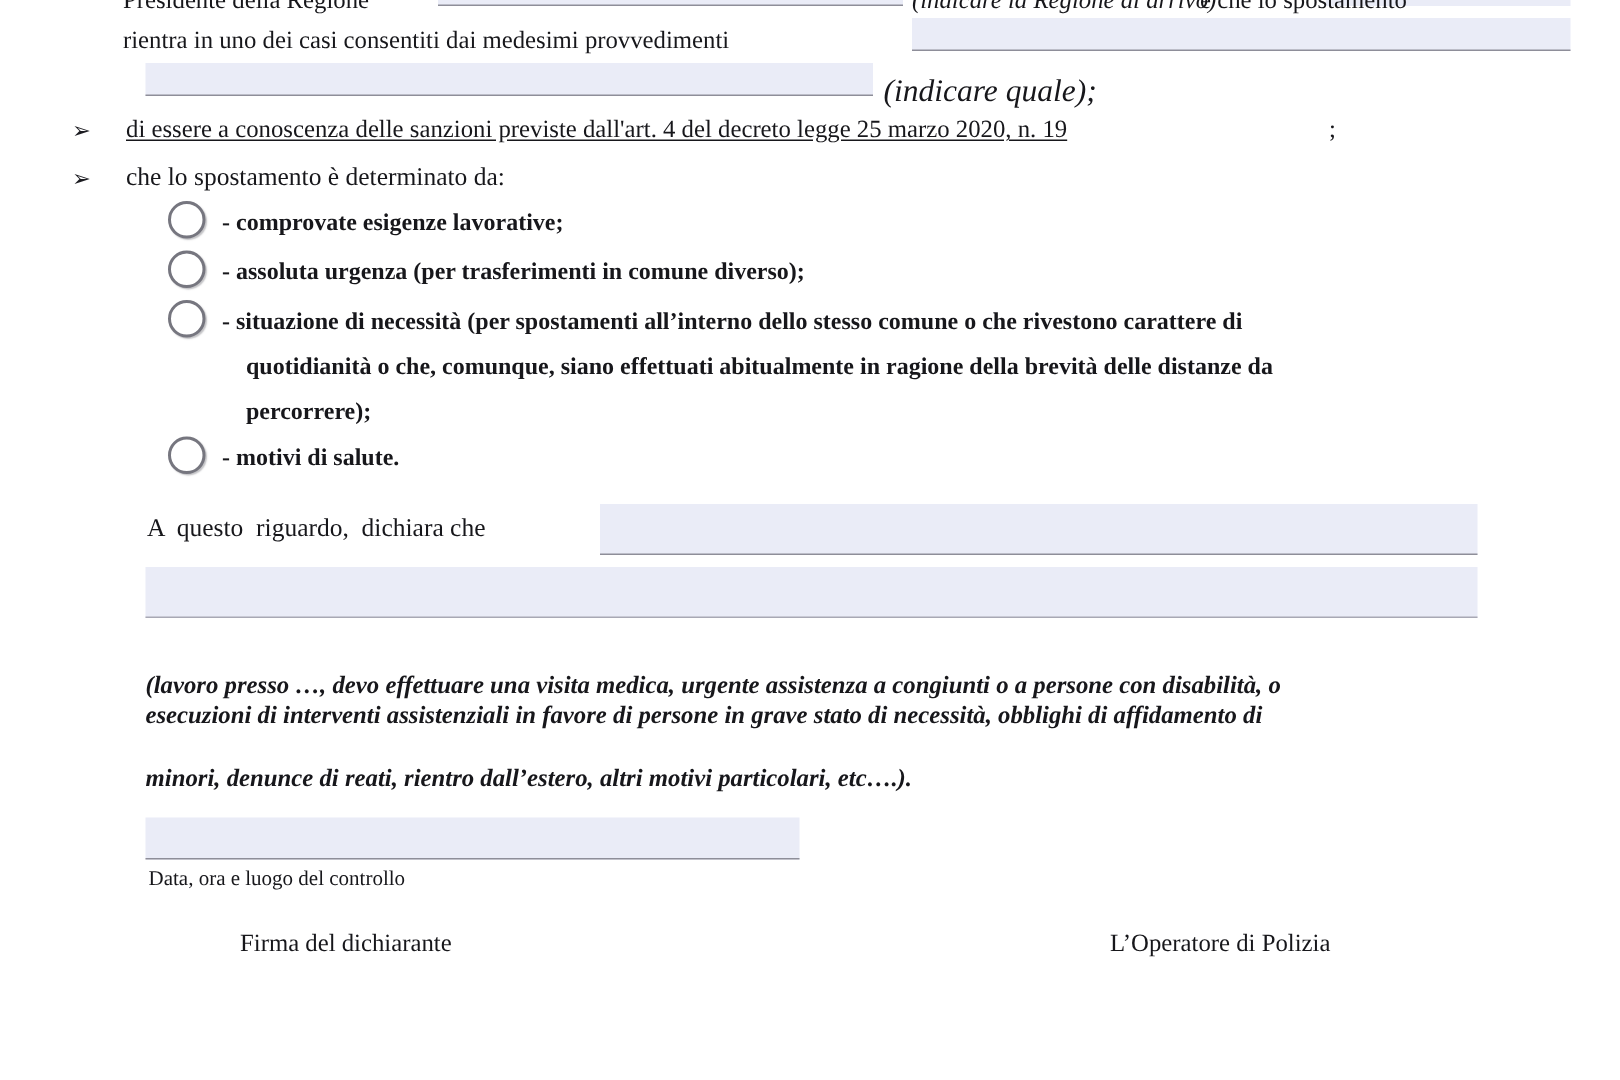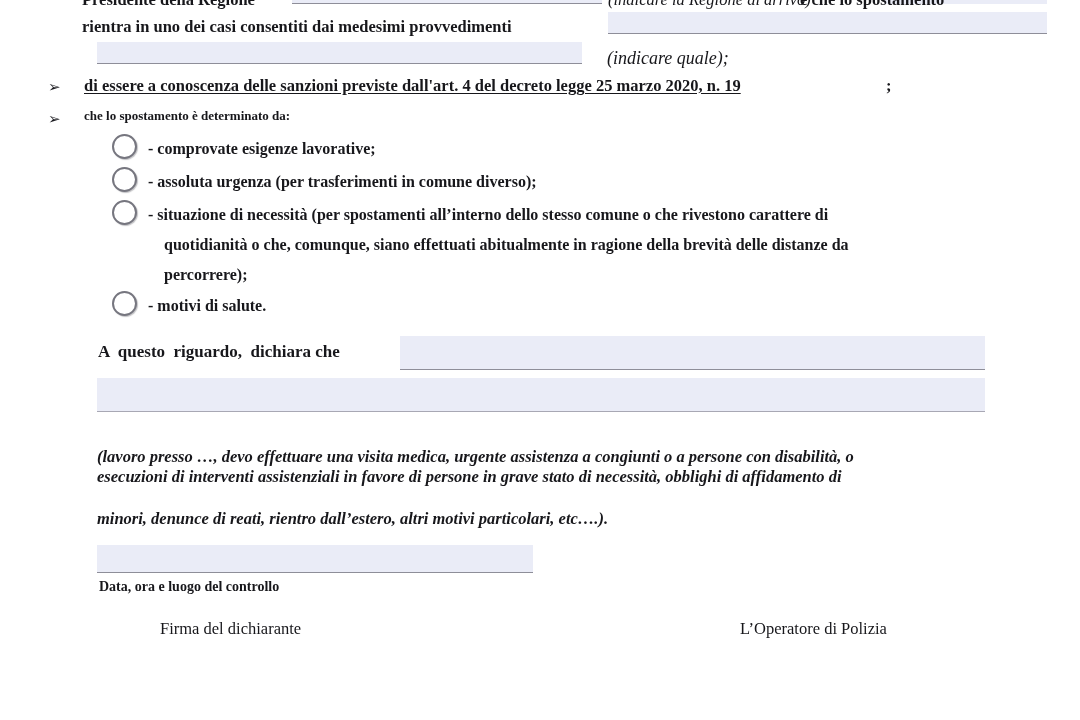--- a/index.html
+++ b/index.html
@@ -18,21 +18,21 @@
 
   .page {
     position: relative;
     width: 1080px;
     height: 720px;
     background: #ffffff;
   }
 
   
   .bold {
-    font-weight: bold;
+    font-weight: normal;
   }
   .ital {
     font-style: italic;
   }
   .underline {
     text-decoration: underline;
     text-underline-offset: 2px;
   }
 
   
@@ -115,30 +115,30 @@
   <div class="row ital" style="left:608px; top:-10px; font-size:16.5px;">(indicare la Regione di arrivo)</div>
 
   <div class="row bold" style="left:800px; top:-10px; font-size:16.5px;">e che lo spostamento</div>
 
   <div class="field ul" style="left:608px; top:12px; width:439px; height:22px;"></div>
 
   <div class="row bold" style="left:82px; top:17px; font-size:16.5px;">rientra in uno dei casi consentiti dai medesimi provvedimenti</div>
 
   <div class="field ul" style="left:97px; top:42px; width:485px; height:22px;"></div>
 
-  <div class="row ital" style="left:589px; top:48px; font-size:18px;margin-left:18px;">(indicare quale);</div>
+  <div class="row ital" style="left:589px; top:48px; font-size:21px;">(indicare quale);</div>
 
   <div class="bullet" style="left:48px; top:80px;">➢</div>
 
   <div class="row bold underline" style="left:84px; top:76px; font-size:16.5px;">di essere a conoscenza delle sanzioni previste dall'art. 4 del decreto legge 25 marzo 2020, n. 19</div>
   <div class="row bold" style="left:886px; top:76px; font-size:16.5px;">;</div>
 
   <div class="bullet" style="left:48px; top:112px;">➢</div>
 
-  <div class="row bold" style="left:84px; top:108px; font-size:13px;">che lo spostamento è determinato da:</div>
+  <div class="row bold" style="left:84px; top:108px; font-size:17px;">che lo spostamento è determinato da:</div>
 
   <div class="radio" style="left:112px; top:134px;"></div>
   <div class="opt" style="left:148px; top:133px;">- comprovate esigenze lavorative;</div>
 
   <div class="radio" style="left:112px; top:167px;"></div>
   <div class="opt" style="left:148px; top:166px;">- assoluta urgenza (per trasferimenti in comune diverso);</div>
 
   <div class="radio" style="left:112px; top:200px;"></div>
   <div class="opt" style="left:164px; top:229px;">quotidianità o che, comunque, siano effettuati abitualmente in ragione della brevità delle distanze da</div>
   <div class="opt" style="left:148px; top:199px;">- situazione di necessità (per spostamenti all’interno dello stesso comune o che rivestono carattere di</div>

